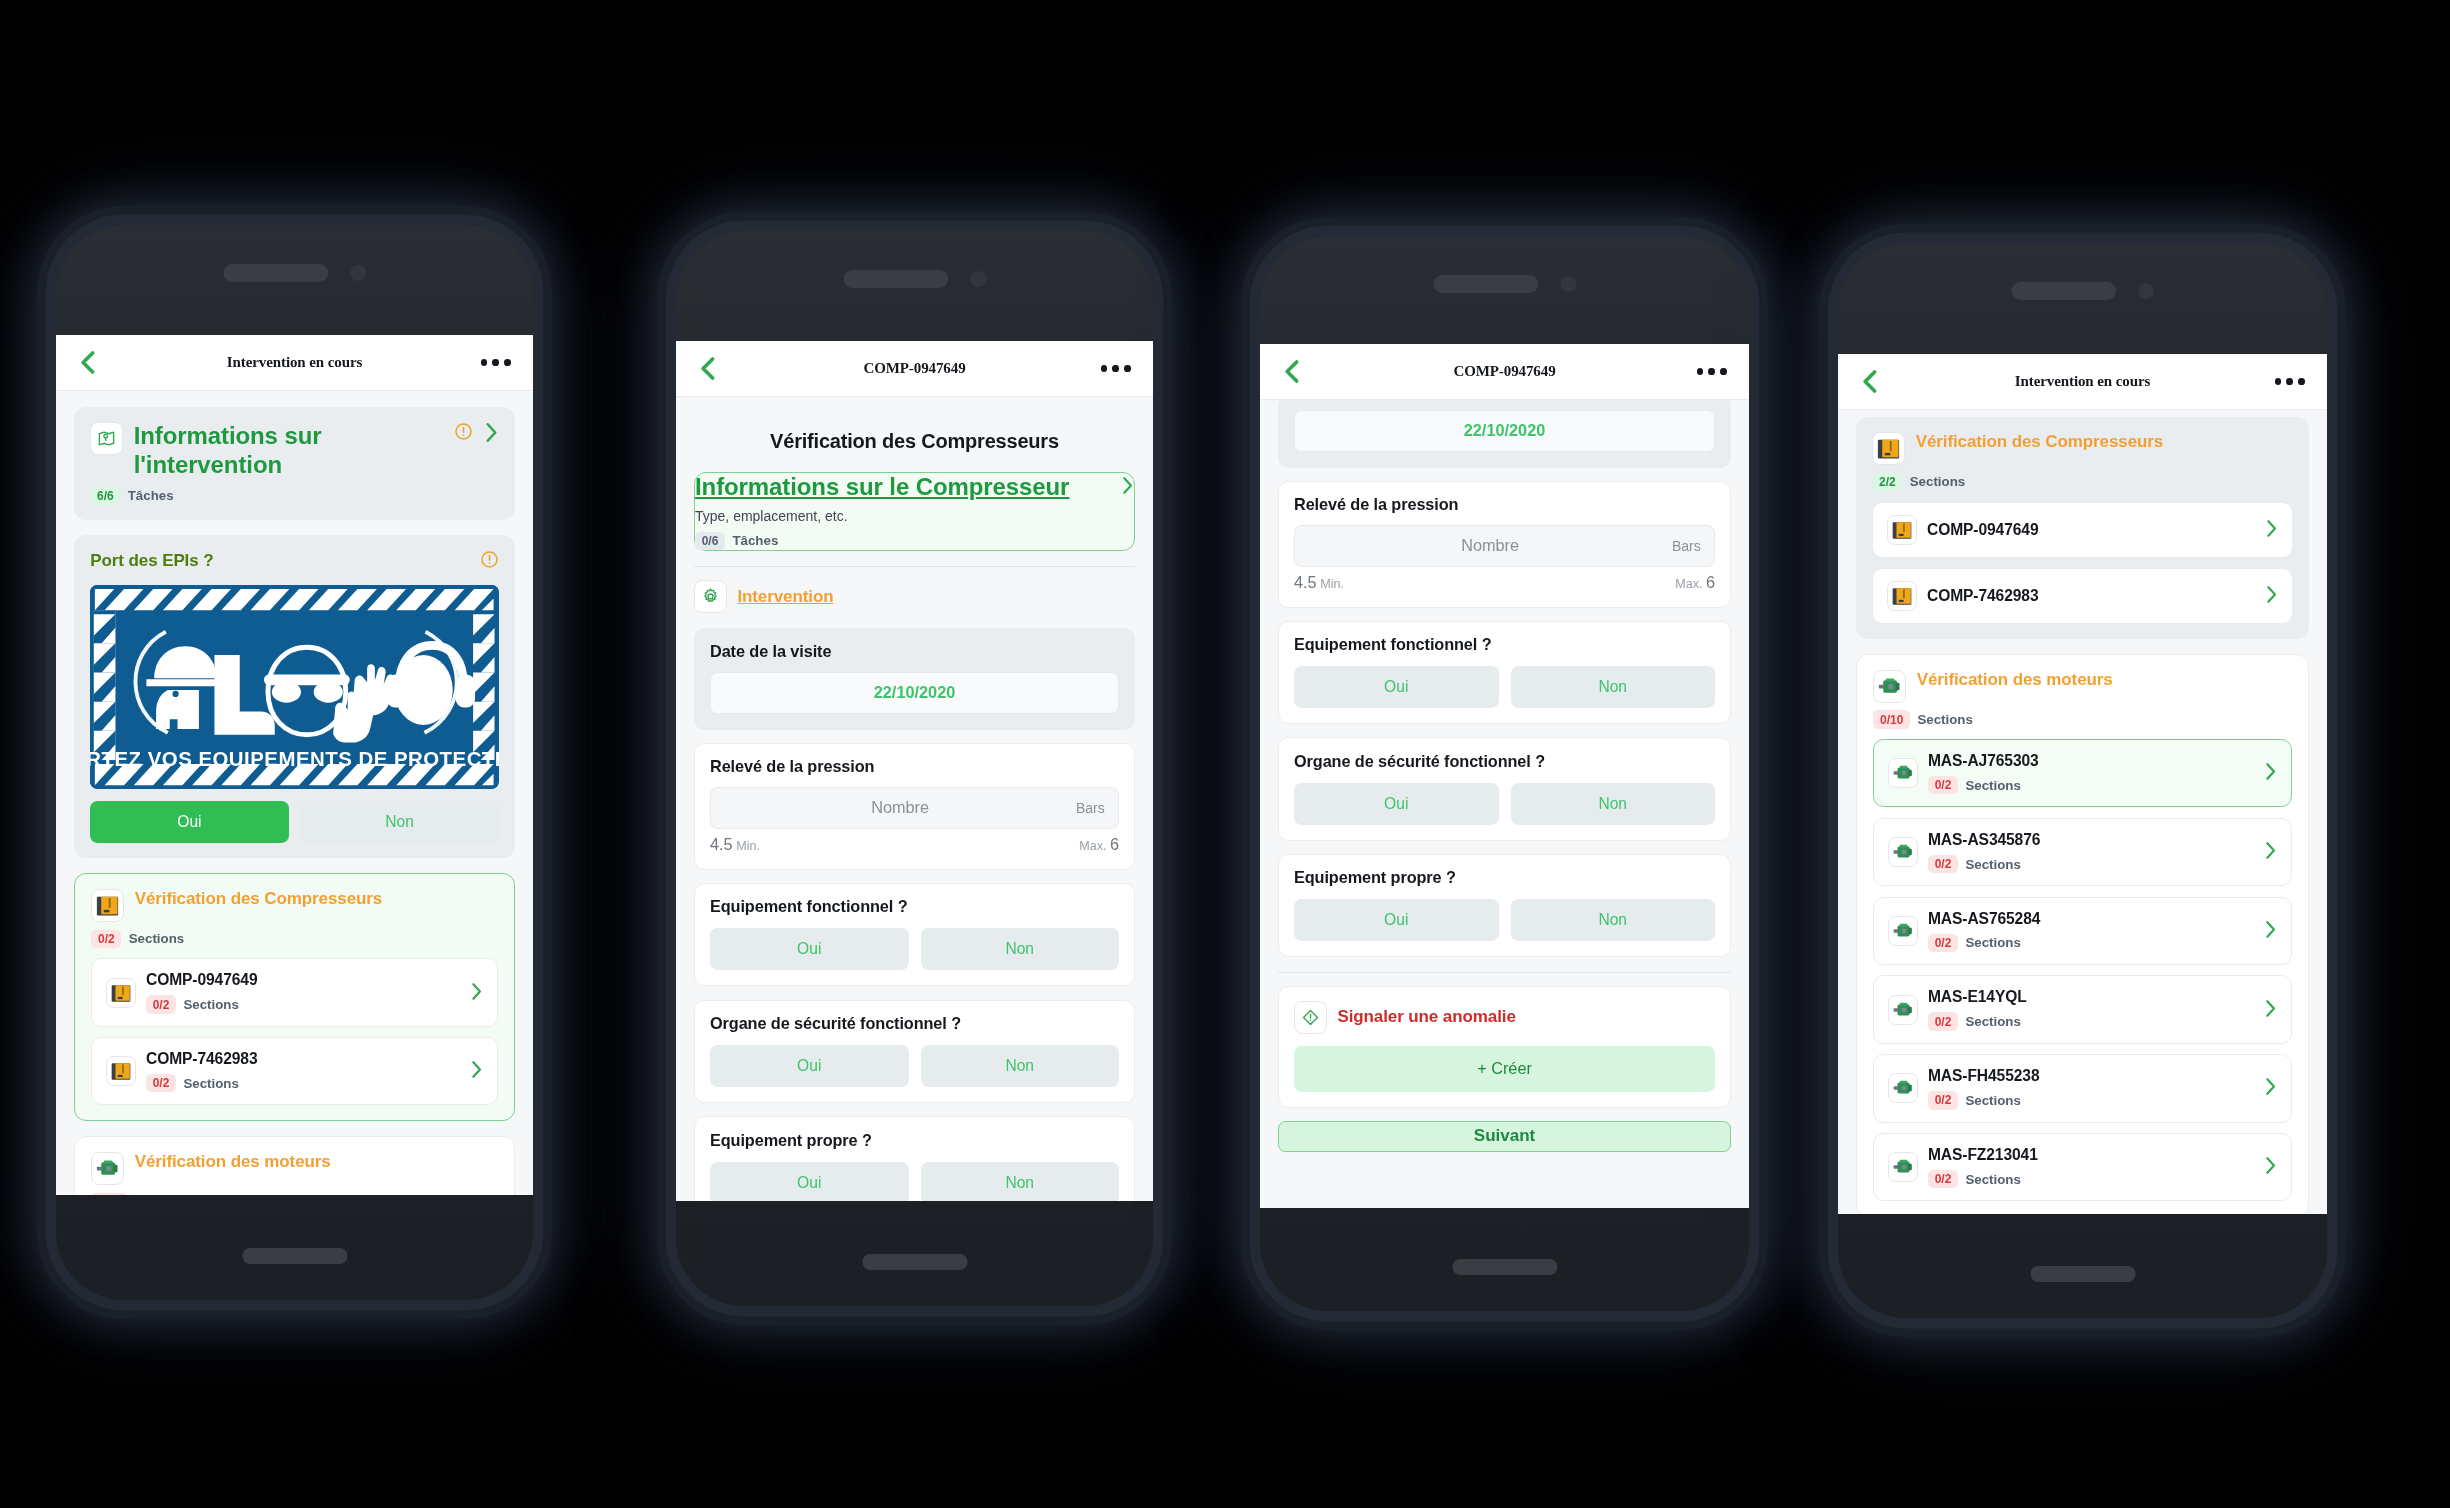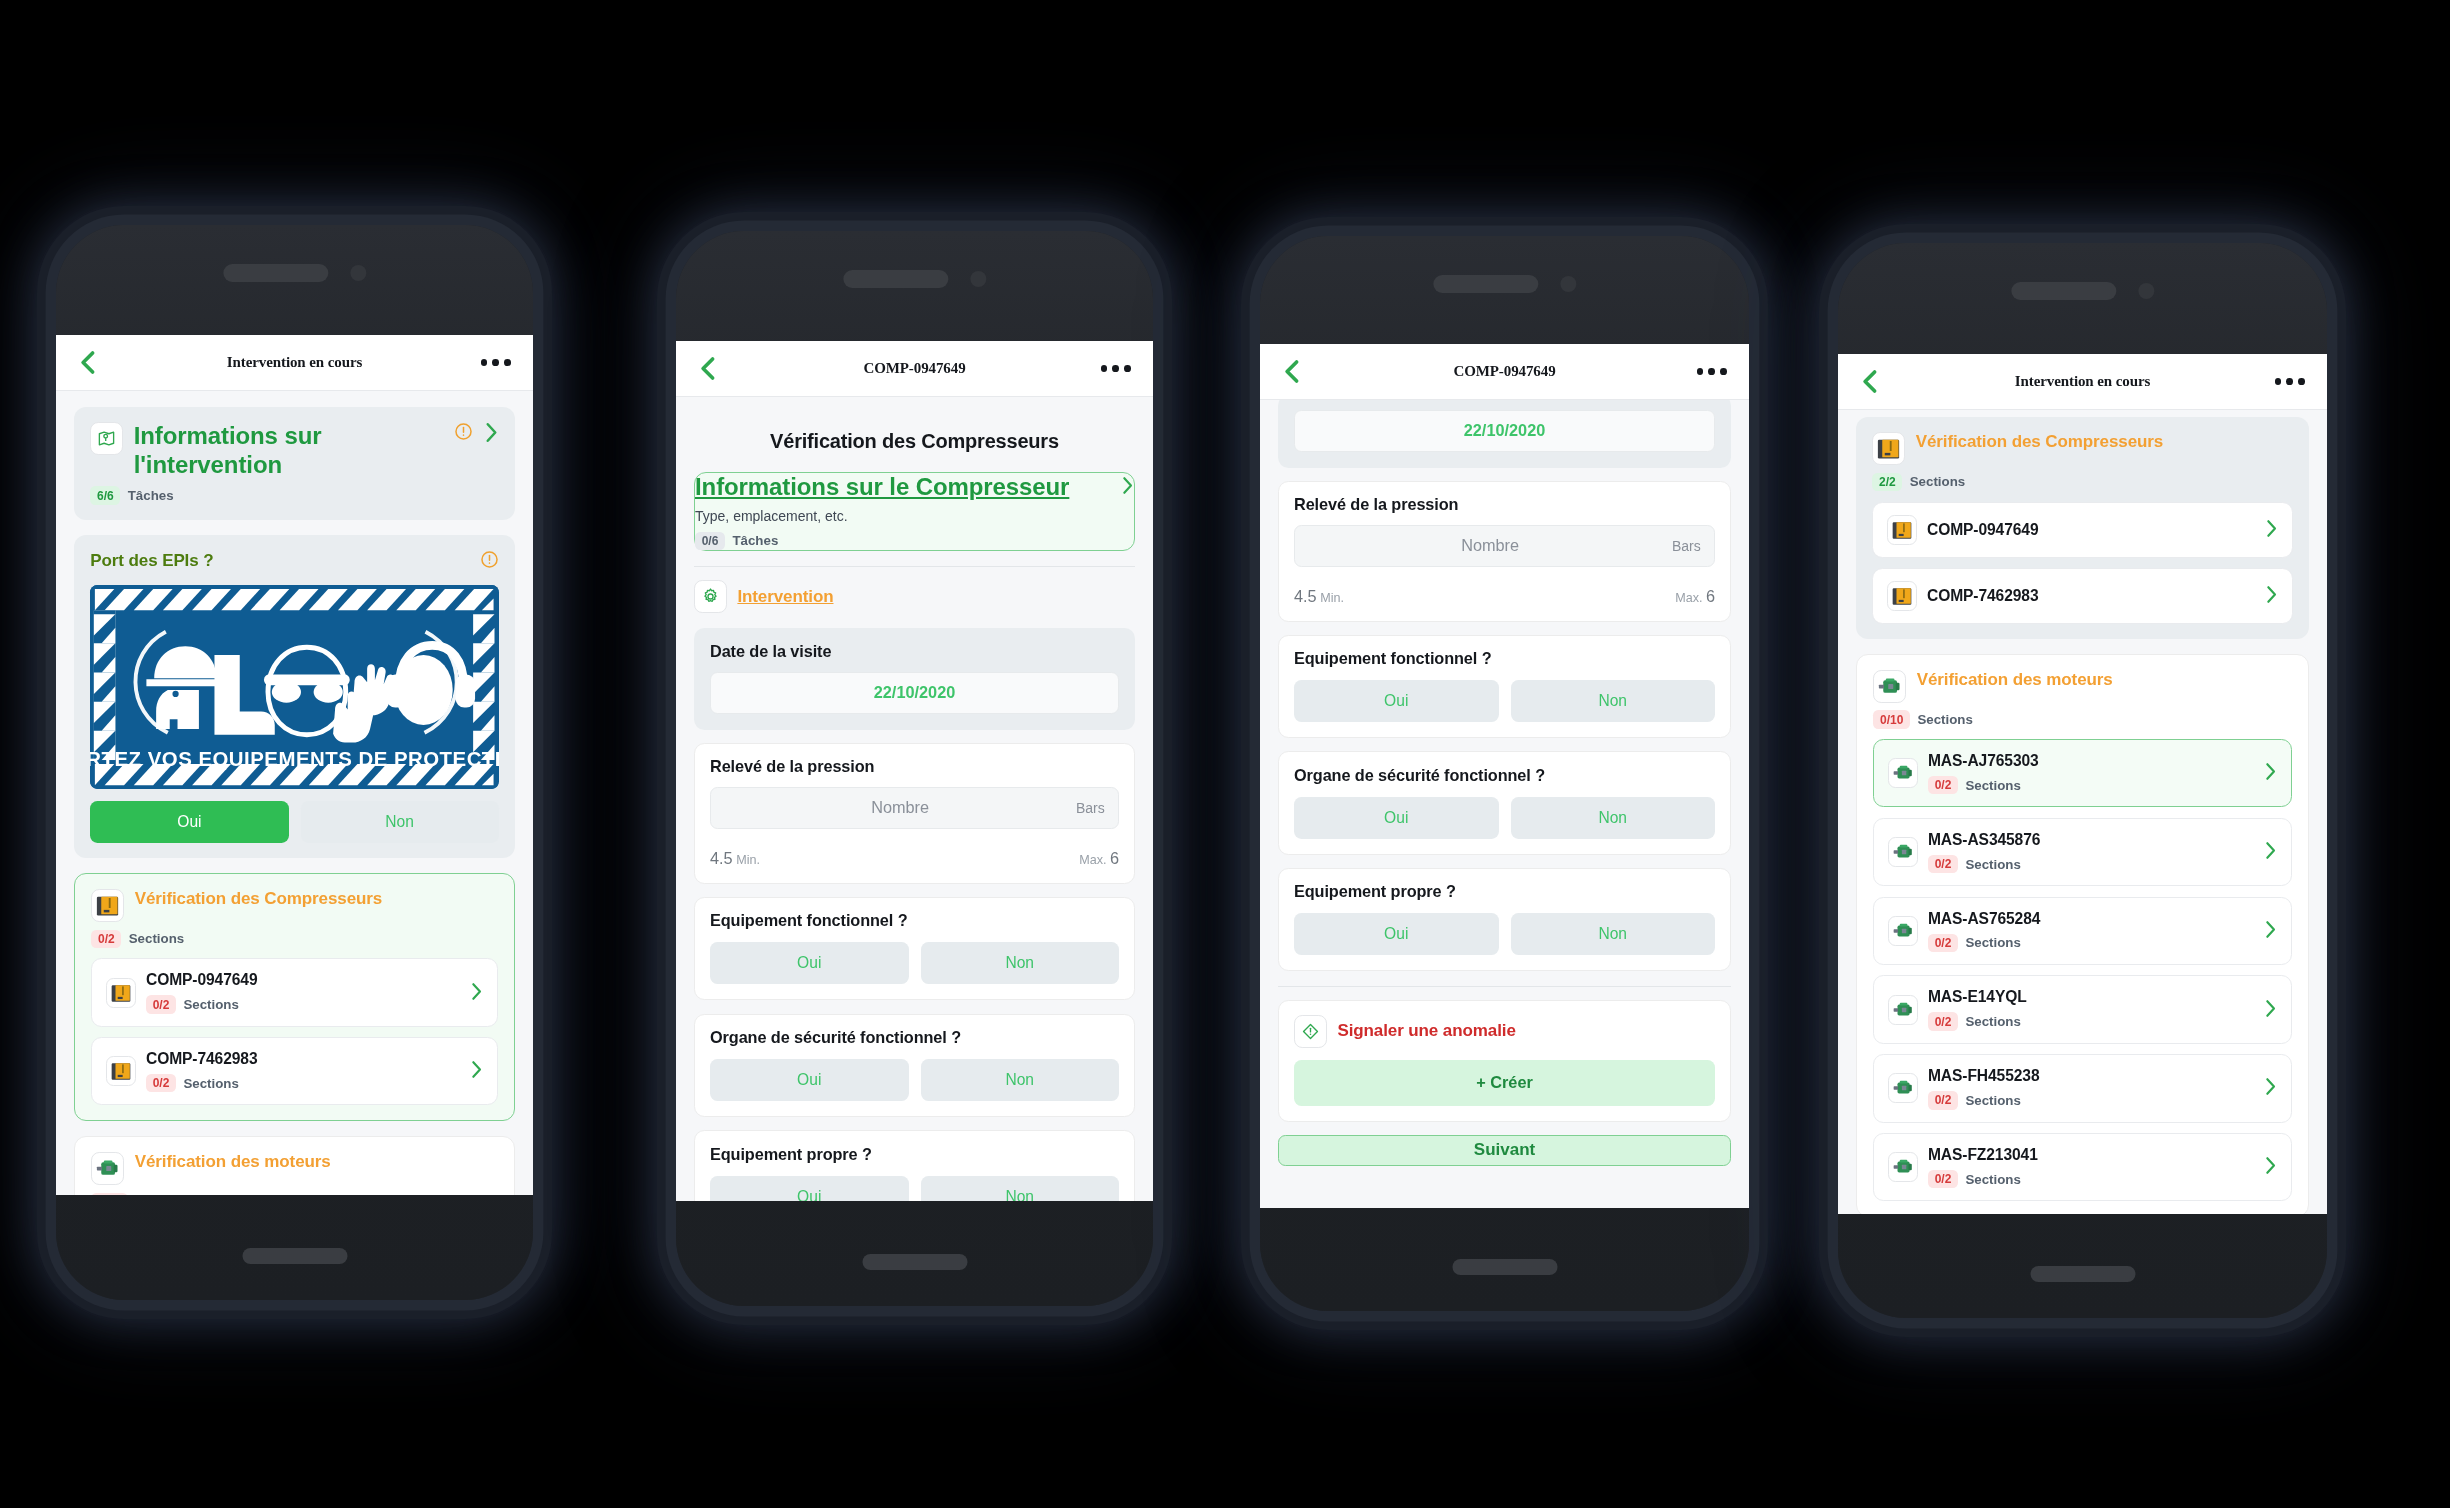--- a/index.html
+++ b/index.html
@@ -127,30 +127,30 @@
   .q-label { color:#15181d; font-size:16.3px; font-weight:700; letter-spacing:-0.1px; }
   .inp {
     margin-top:10.4px; height:42px; border-radius:7.4px; background:#f4f6f7;
     border:0.7px solid #e7eaec; display:flex; align-items:center; padding:0 13.3px;
     position:relative;
   }
   .inp .center { flex:1; text-align:center; font-size:16.3px; }
   .inp .ph { color:#8a9099; }
   .inp .val-green { color:#3ec46a; font-weight:700; }
   .inp .unit { color:#8a9099; font-size:14px; }
-  .minmax { display:flex; justify-content:space-between; margin-top:20px; }
+  .minmax { display:flex; justify-content:space-between; margin-top:6px; }
   .minmax span { color:#9aa1a9; font-size:12.6px; }
   .minmax b { color:#70777f; font-weight:400; font-size:16.3px; }
 
   .divider { height:0.7px; background:#e3e6e9; margin:15px 0 13.3px; }
 
   .btn-soft {
     height:46px; border-radius:7.4px; background:#d6f5de; color:#1f8a3f;
     display:flex; align-items:center; justify-content:center; gap:9px;
-    font-size:16.3px; font-weight:700; cursor:pointer; margin-top:12px;
+    font-size:16.3px; font-weight:400; cursor:pointer; margin-top:12px;
   }
   .btn-outline {
     height:31px; border-radius:7.4px; background:#d6f5de; border:1.2px solid #7fd092;
     color:#1f8a3f; display:flex; align-items:center; justify-content:center;
     font-size:17px; font-weight:700; cursor:pointer; margin-top:4.4px; margin-bottom:15px;
   }
   .anom-title { color:#cf2b2b; font-size:17px; font-weight:700; letter-spacing:-0.1px; }
   .sec-title-center { text-align:center; font-size:20px; font-weight:700; color:#15181d; margin:16.3px 0 19px; letter-spacing:-0.2px;}
 </style>
 </head>

